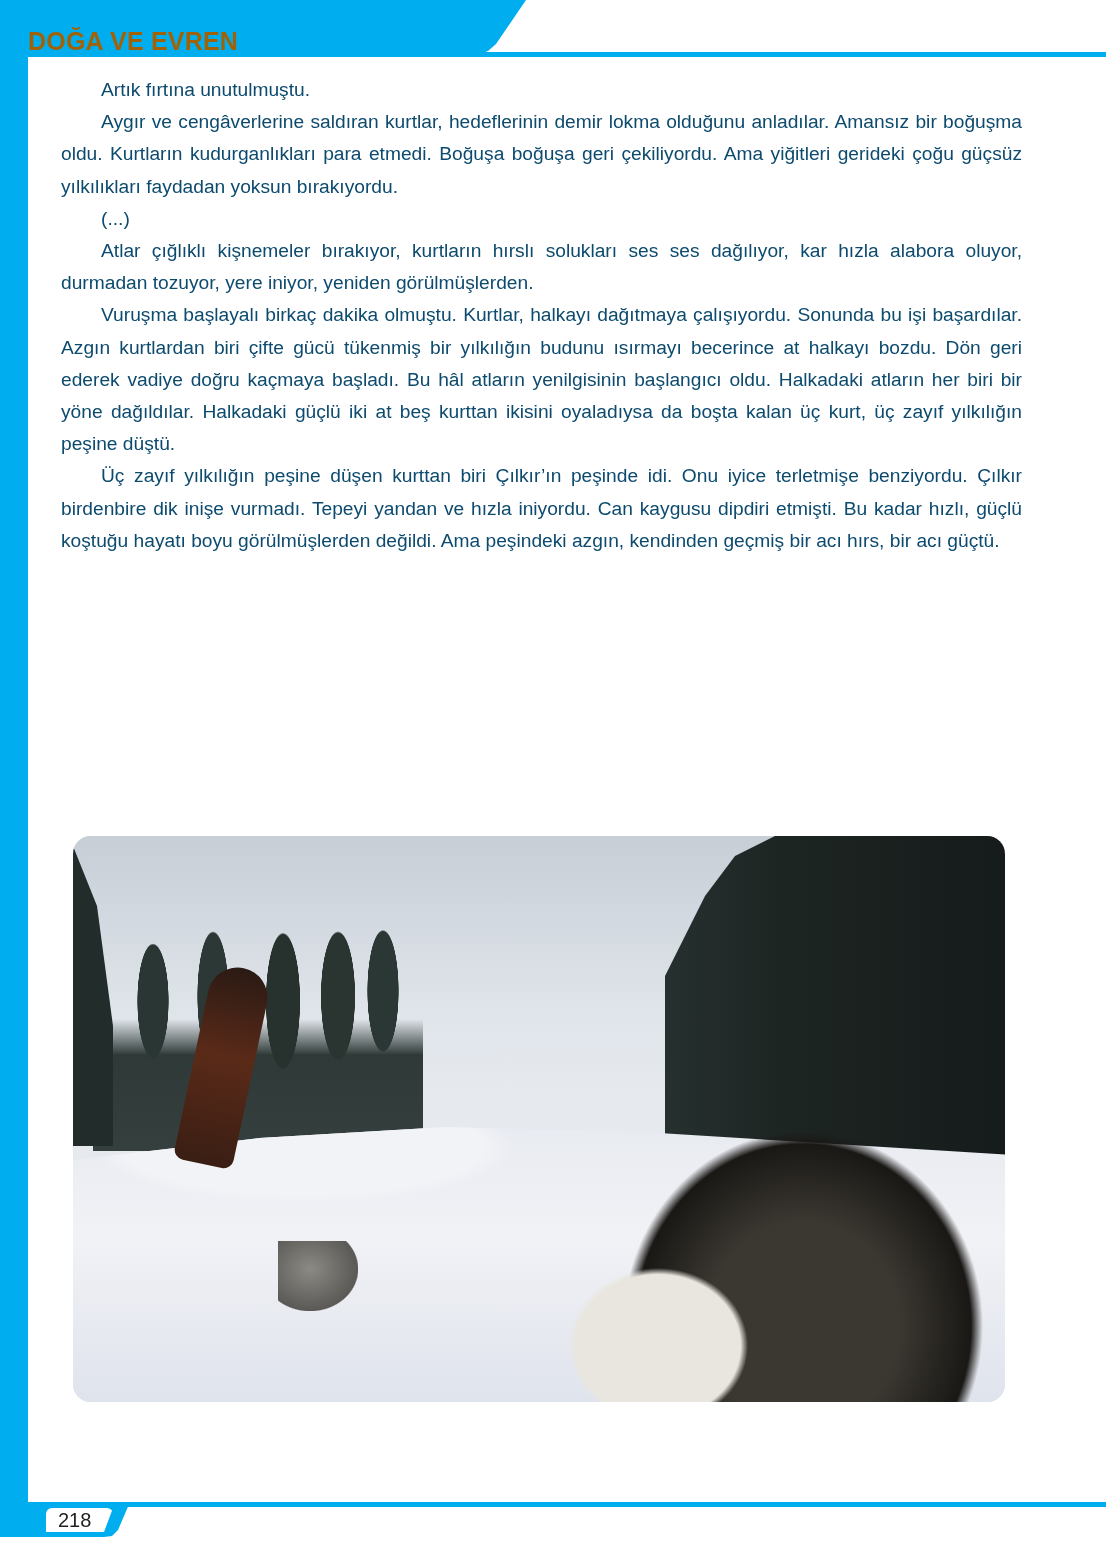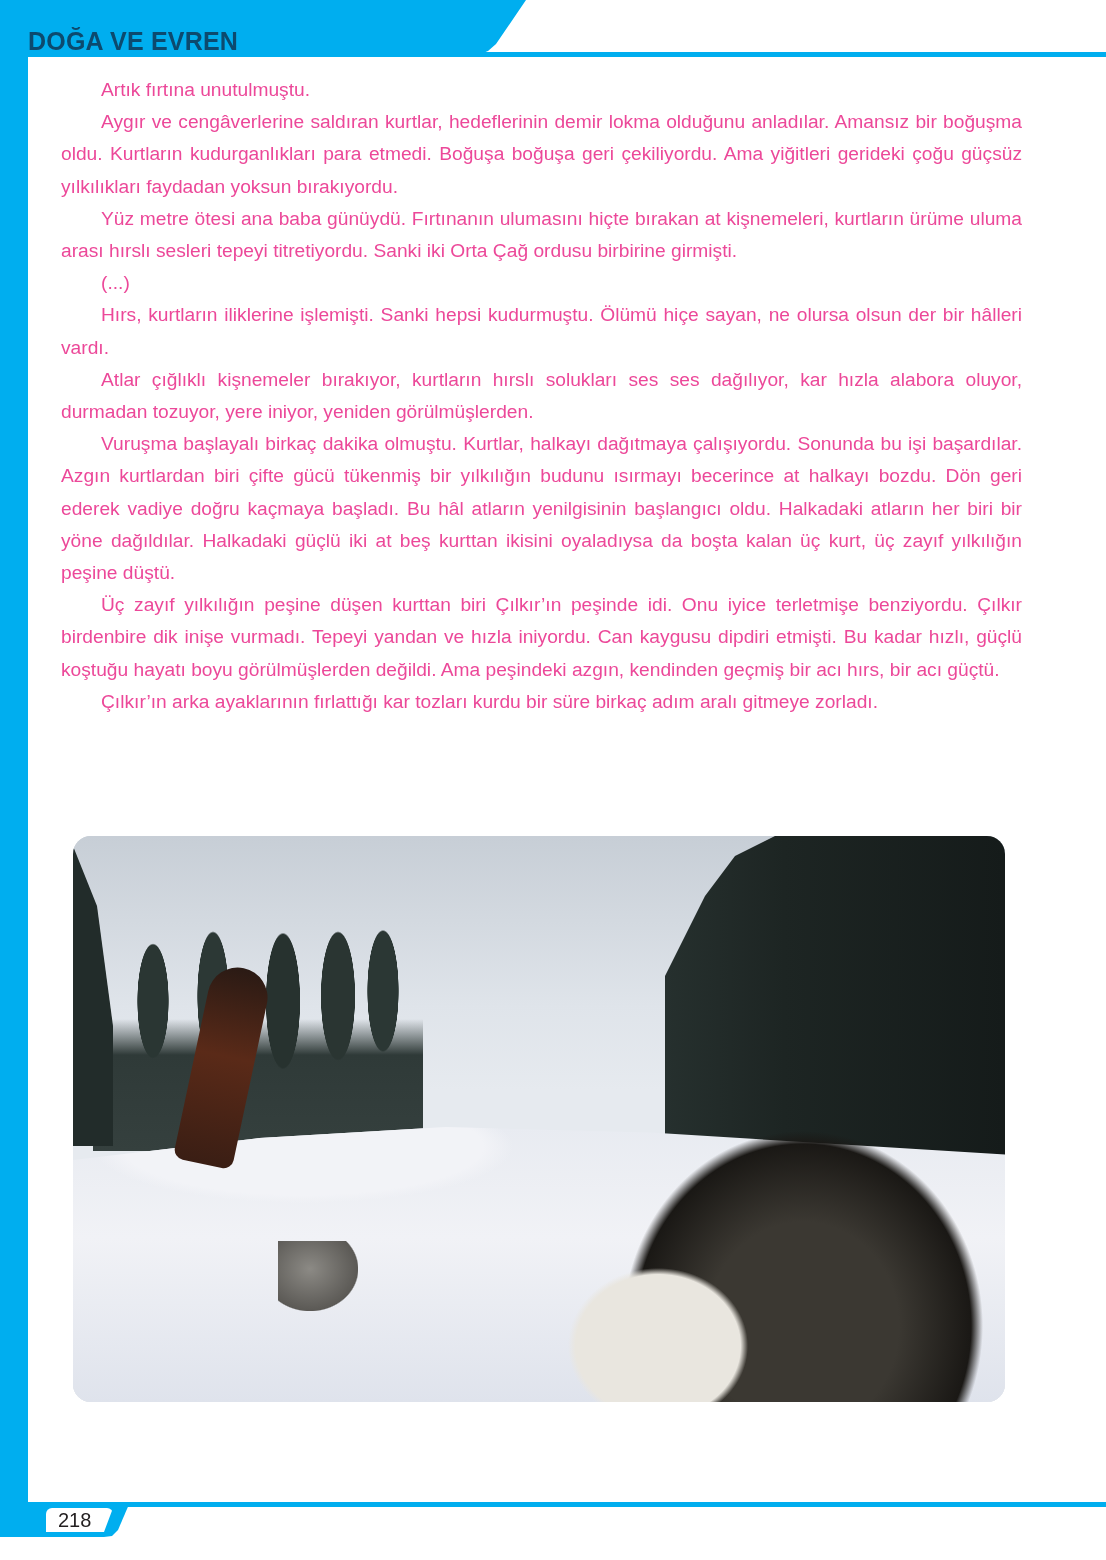--- a/index.html
+++ b/index.html
@@ -28,40 +28,40 @@
       left: 470px; top: 52px;
       width: 636px; height: 5px;
       background: #00aeef;
     }
     .header-title {
       position: absolute;
       left: 28px; top: 26px;
       font-size: 25px;
       font-weight: bold;
       letter-spacing: 0.2px;
-      color: #0c4a6e;
+      color: #a16207;
       line-height: 30px;
       white-space: nowrap;
     }
     
     .sidebar {
       position: absolute;
       left: 0; top: 0;
       width: 28px; height: 1537px;
       background: #00aeef;
     }
     
     .article {
       position: absolute;
       left: 61px; top: 74px;
       width: 961px;
       font-size: 19.2px;
       line-height: 32.2px;
       text-align: justify;
-      color: #ec4899;
+      color: #0c4a6e;
     }
     .article p {
       margin: 0;
       text-indent: 40px;
     }
     
     .photo {
       position: absolute;
       left: 73px; top: 836px;
       width: 932px; height: 566px;
@@ -157,27 +157,24 @@
 
 <div class="header-band"></div>
 <div class="header-line"></div>
 <div class="header-title">DOĞA VE EVREN</div>
 
 <div class="sidebar"></div>
 
 <div class="article">
   <p>Artık fırtına unutulmuştu.</p>
   <p>Aygır ve cengâverlerine saldıran kurtlar, hedeflerinin demir lokma olduğunu anladılar. Amansız bir boğuşma oldu. Kurtların kudurganlıkları para etmedi. Boğuşa boğuşa geri çekiliyordu. Ama yiğit­leri gerideki çoğu güçsüz yılkılıkları faydadan yoksun bırakıyordu.</p>
-  <p>Yüz metre ötesi ana baba günüydü. Fırtınanın ulumasını hiçte bırakan at kişnemeleri, kurtların ürüme uluma arası hırslı sesleri tepeyi titretiyordu. Sanki iki Orta Çağ ordusu birbirine girmişti.</p>
   <p>(...)</p>
-  <p>Hırs, kurtların iliklerine işlemişti. Sanki hepsi kudurmuştu. Ölümü hiçe sayan, ne olursa olsun der bir hâlleri vardı.</p>
   <p>Atlar çığlıklı kişnemeler bırakıyor, kurtların hırslı solukları ses ses dağılıyor, kar hızla alabora oluyor, durmadan tozuyor, yere iniyor, yeniden görülmüşlerden.</p>
   <p>Vuruşma başlayalı birkaç dakika olmuştu. Kurtlar, halkayı dağıtmaya çalışıyordu. Sonunda bu işi başardılar. Azgın kurtlardan biri çifte gücü tükenmiş bir yılkılığın budunu ısırmayı becerince at halkayı bozdu. Dön geri ederek vadiye doğru kaçmaya başladı. Bu hâl atların yenilgisinin başlangıcı oldu. Halkadaki atların her biri bir yöne dağıldılar. Halkadaki güçlü iki at beş kurttan ikisini oyaladıysa da boşta kalan üç kurt, üç zayıf yılkılığın peşine düştü.</p>
   <p>Üç zayıf yılkılığın peşine düşen kurttan biri Çılkır’ın peşinde idi. Onu iyice terletmişe benziyordu. Çılkır birdenbire dik inişe vurmadı. Tepeyi yandan ve hızla iniyordu. Can kaygusu dipdiri etmişti. Bu kadar hızlı, güçlü koştuğu hayatı boyu görülmüşlerden değildi. Ama peşindeki azgın, kendinden geçmiş bir acı hırs, bir acı güçtü.</p>
-  <p>Çılkır’ın arka ayaklarının fırlattığı kar tozları kurdu bir süre birkaç adım aralı gitmeye zorladı.</p>
 </div>
 
 <div class="photo" aria-label="rearing bay horse and wolves in a snowy pine forest clearing, husky-like wolf head in foreground">
   <div class="sky"></div>
   <div class="forest-back"></div>
   <div class="forest-left"></div>
   <div class="forest-right"></div>
   <div class="snow"></div>
   <div class="horse"></div>
   <div class="wolf-small"></div>

